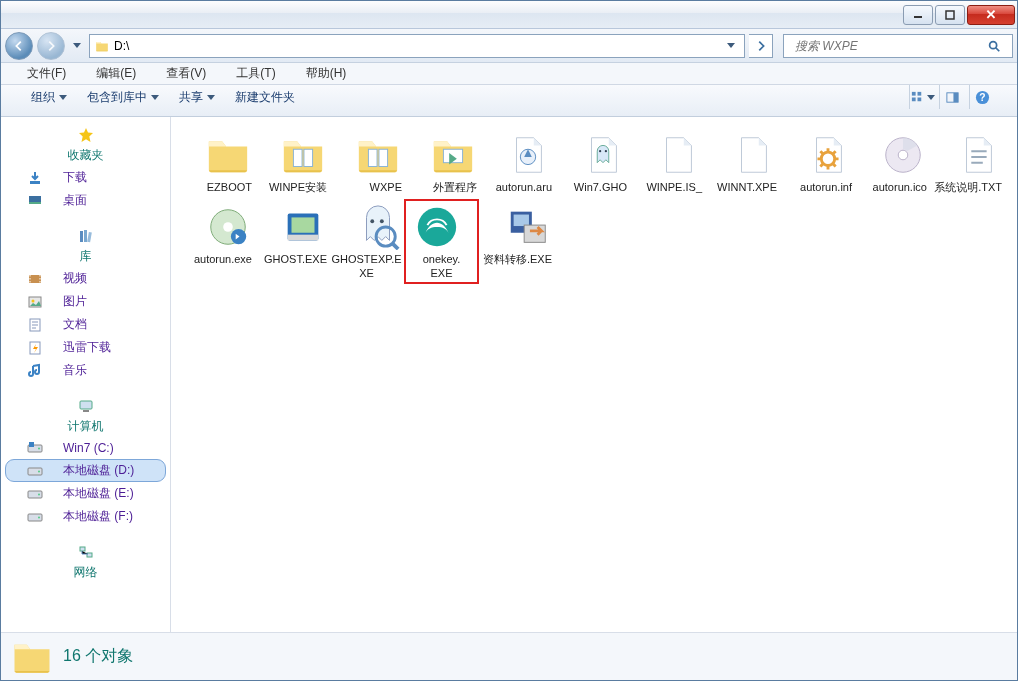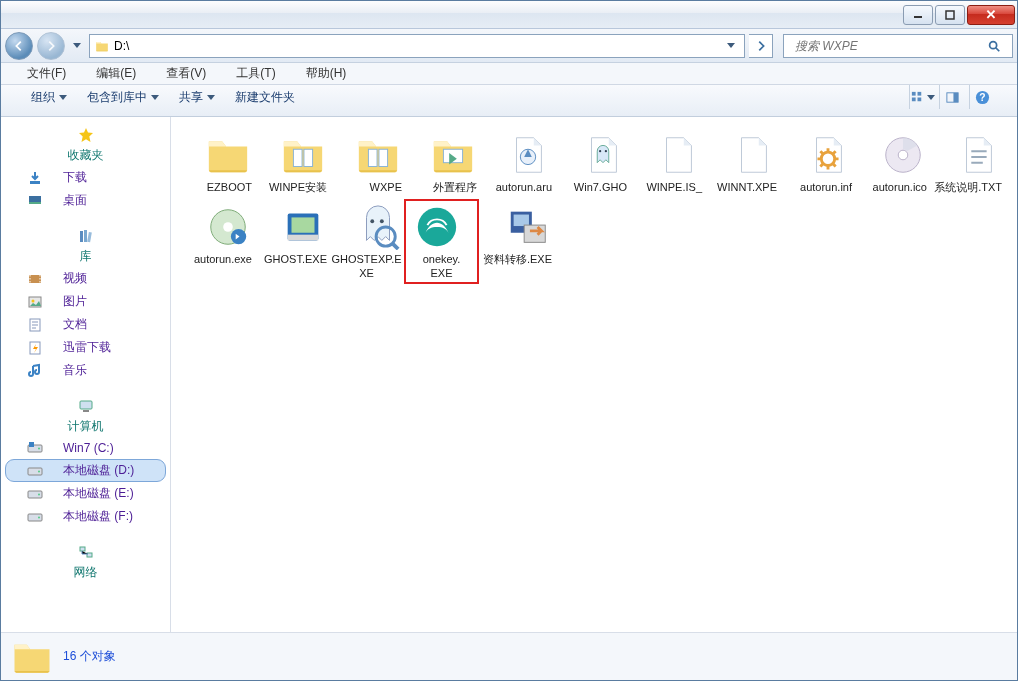--- a/index.html
+++ b/index.html
@@ -48,21 +48,21 @@
 
 .content { flex:1; background:#fff; padding:10px 8px; overflow:auto; }
 .icon-grid { display:flex; flex-wrap:wrap; align-content:flex-start; }
 .fitem { width:75px; display:flex; flex-direction:column; align-items:flex-end; text-align:center; font-size:11px; color:#222; padding:4px 2px; cursor:pointer; line-height:1.25; word-break:break-all; }
 .fitem.highlighted { border:2px solid #e02020; padding:2px 16px; }
 .ficon { width:48px; height:48px; margin-bottom:2px; display:flex; align-items:center; justify-content:center; }
 
 
 .statusbar { height:48px; border-top:1px solid #d8dee8; display:flex; align-items:center; padding:4px 10px; gap:10px; background:#f4f7fb; }
 .status-icon { width:42px; height:42px; }
-.status-text { font-size:12px; color:#1d4ed8; }
+.status-text { font-size:16px; color:#0f766e; }
 
 
 .tri { width:0; height:0; border-left:4px solid transparent; border-right:4px solid transparent; border-top:5px solid #3c5a7c; display:inline-block; }
 
 
 svg { display:block; }
 </style>
 </head>
 <body>
 

